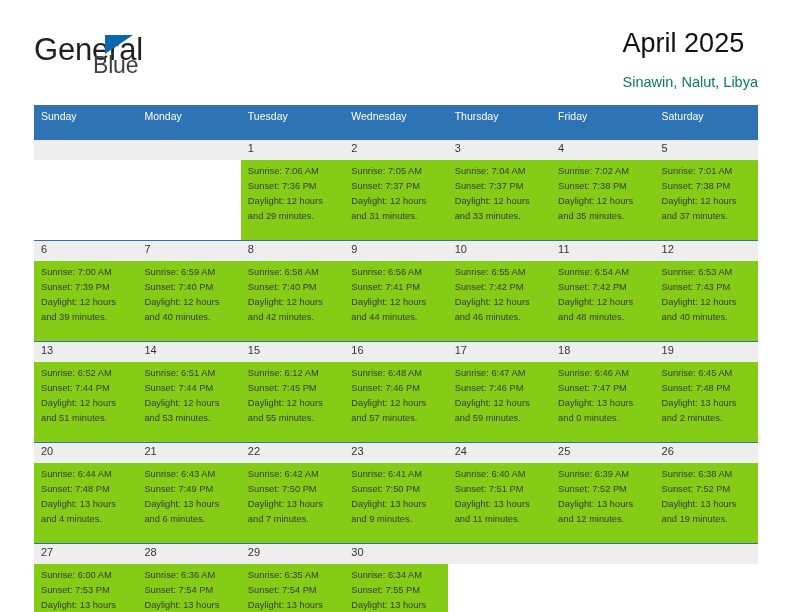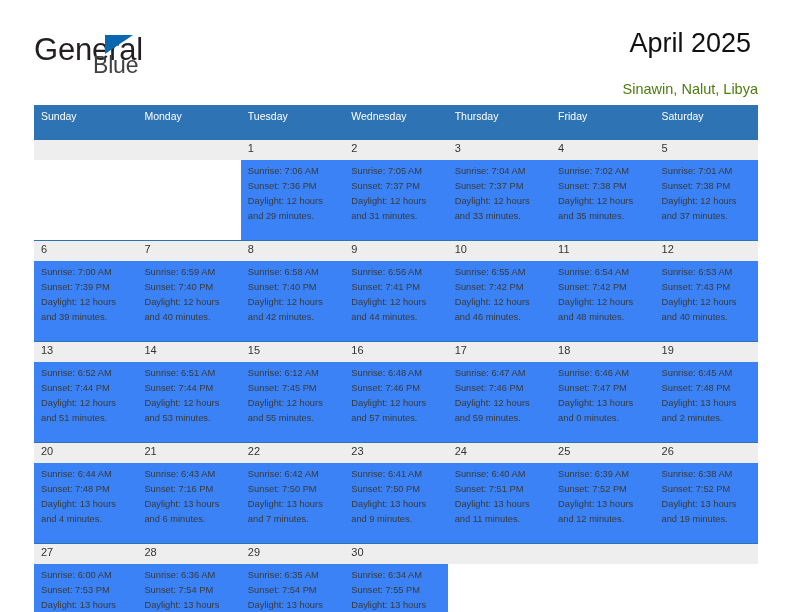--- a/index.html
+++ b/index.html
@@ -62,33 +62,33 @@
     display: block;
     position: absolute;
     left: 59px;
     top: 20px;
     letter-spacing: -0.2px;
   }
   .title-block {
     position: absolute;
     right: 0;
     top: 0;
-    text-align: center;
+    text-align: left;
   }
   .cal-title {
     font-size: 27px;
     color: #111111;
     line-height: 1.12;
     font-weight: normal;
     margin: 0;
   }
   .cal-subtitle {
     font-size: 14.5px;
-    color: #4d7c0f;
-    margin-top: 24px;
+    color: #0f766e;
+    margin-top: 17px;
     line-height: 1.1;
   }
 
   
   .calendar {
     position: absolute;
     left: 34px;
     top: 105px;
     width: 724px;
     border-collapse: collapse;
@@ -111,21 +111,21 @@
     padding: 2px 0 2px 7px;
     font-size: 11px;
     color: #333333;
     vertical-align: top;
     line-height: 1.25;
   }
   .daynum-row.first td {
     border-top: none;
   }
   .info-row td {
-    background: #3b82f6;
+    background: #84cc16;
     height: 72px;
     padding: 4px 6px 4px 7px;
     font-size: 9.3px;
     color: #3a3a3a;
     vertical-align: top;
     line-height: 1.62;
   }
   .info-row td.empty {
     background: #ffffff;
   }
@@ -330,21 +330,21 @@
         </tr>
         <tr class="info-row">
           <td>
             <span class="info-line">Sunrise: 6:44 AM</span>
             <span class="info-line">Sunset: 7:48 PM</span>
             <span class="info-line">Daylight: 13 hours</span>
             <span class="info-line">and 4 minutes.</span>
           </td>
           <td>
             <span class="info-line">Sunrise: 6:43 AM</span>
-            <span class="info-line">Sunset: 7:16 PM</span>
+            <span class="info-line">Sunset: 7:49 PM</span>
             <span class="info-line">Daylight: 13 hours</span>
             <span class="info-line">and 6 minutes.</span>
           </td>
           <td>
             <span class="info-line">Sunrise: 6:42 AM</span>
             <span class="info-line">Sunset: 7:50 PM</span>
             <span class="info-line">Daylight: 13 hours</span>
             <span class="info-line">and 7 minutes.</span>
           </td>
           <td>

